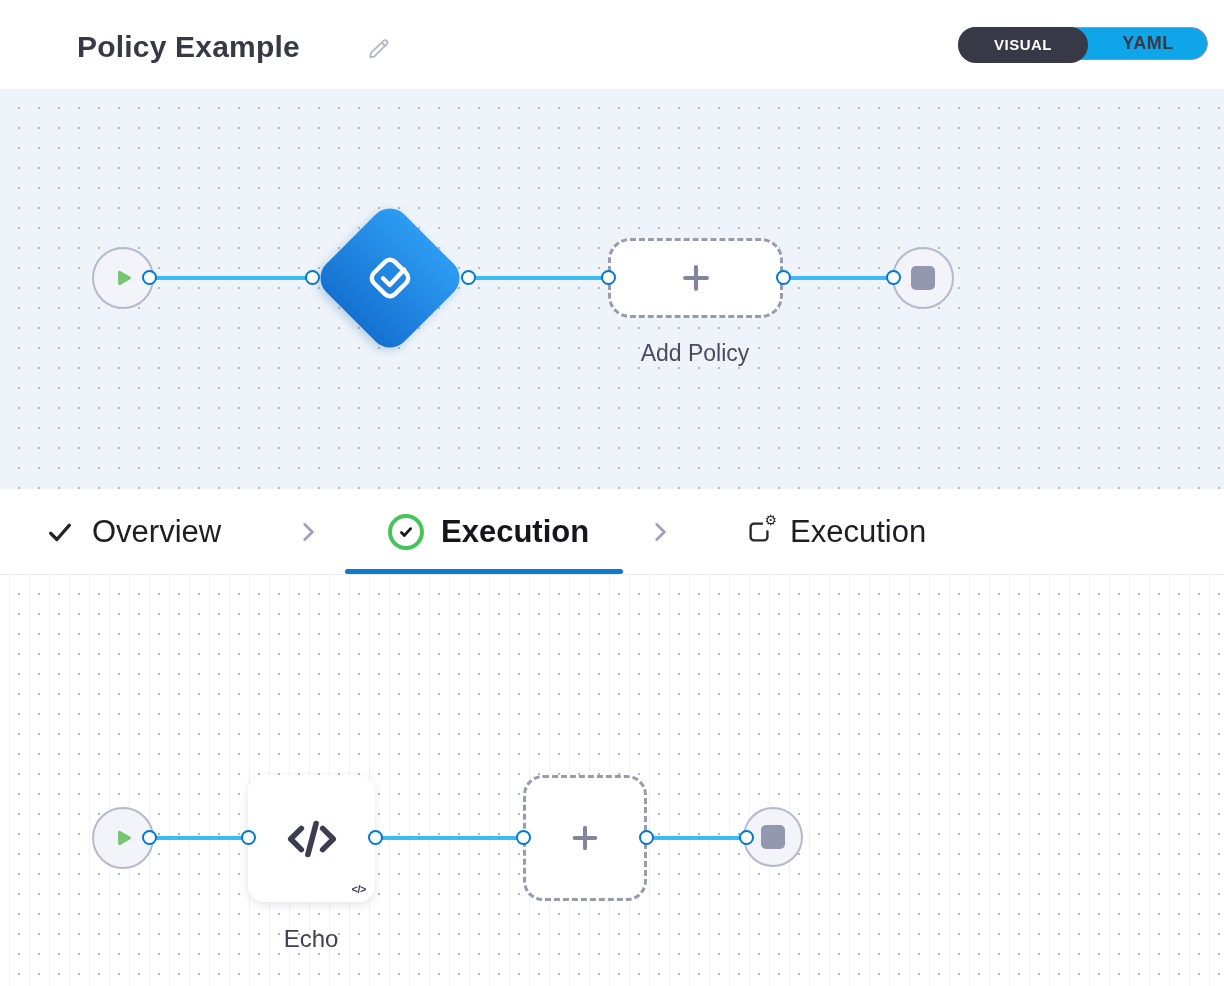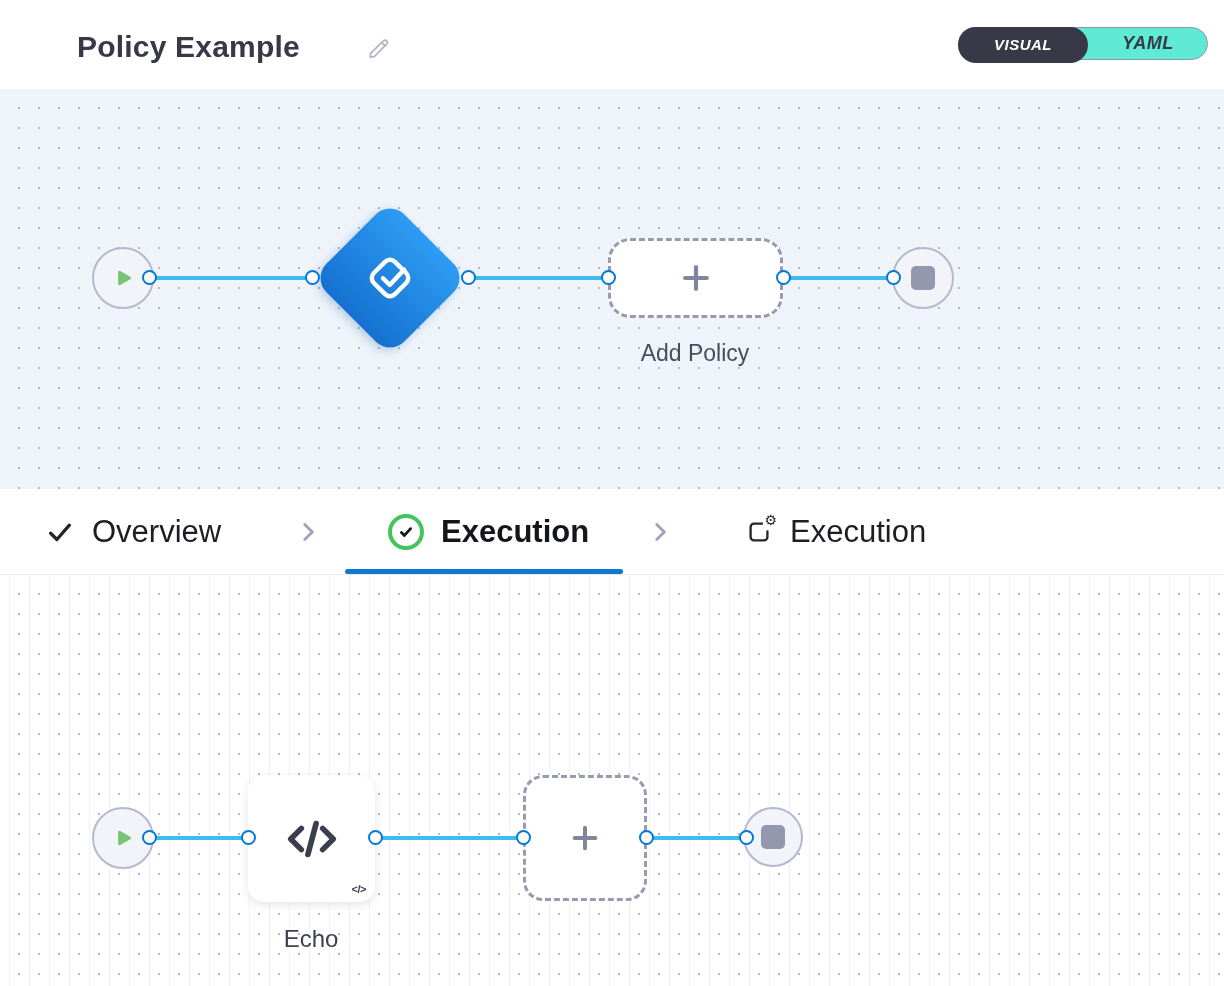--- a/index.html
+++ b/index.html
@@ -5,21 +5,21 @@
   * { margin:0; padding:0; box-sizing:border-box; }
   html,body { width:1224px; height:986px; overflow:hidden; }
   body { font-family:"Liberation Sans", sans-serif; background:#fff; position:relative; }
 
   .page { position:absolute; inset:0; width:1224px; height:986px; }
 
   
   .header { position:absolute; top:0; left:0; width:1224px; height:89px; background:#fff; }
   .page-title { position:absolute; left:40px; top:30px; font-size:30px; font-weight:700; color:#383946; letter-spacing:.2px;margin-left:37px; }
   .edit-btn { position:absolute; left:366px; top:36px; width:28px; height:28px; cursor:pointer; }
-  .view-toggle { position:absolute; right:16px; top:27px; width:250px; height:33px; border:1.5px solid #9294a8; border-radius:17px; background:#5eead4;font-style:italic; }
+  .view-toggle { position:absolute; right:16px; top:27px; width:250px; height:33px; border:1.5px solid #9294a8; border-radius:17px; background:#0ea5e9; }
   .toggle-visual { position:absolute; left:-1px; top:-1.5px; width:130px; height:36px; background:#383946; border-radius:18px; color:#fff;
     font-size:15px; font-weight:700; letter-spacing:.5px; display:flex; align-items:center; justify-content:center; cursor:pointer; }
   .toggle-yaml { position:absolute; left:130px; top:0; width:118px; height:30px; color:#383946;
     font-size:18px; font-weight:700; letter-spacing:.5px; display:flex; align-items:center; justify-content:center; cursor:pointer; }
 
   
   .canvas-top { position:absolute; top:89px; left:0; width:1224px; height:400px; background-color:#eef4f9;
     background-image:radial-gradient(#b4b8c2 1.2px, transparent 1.4px); background-size:20px 20px; background-position:9px 9px; }
   .canvas-bottom { position:absolute; top:575px; left:0; width:1224px; height:411px; background-color:#ffffff;
     background-image:linear-gradient(to right, rgba(110,165,225,0.13) 1.5px, transparent 1.5px),

